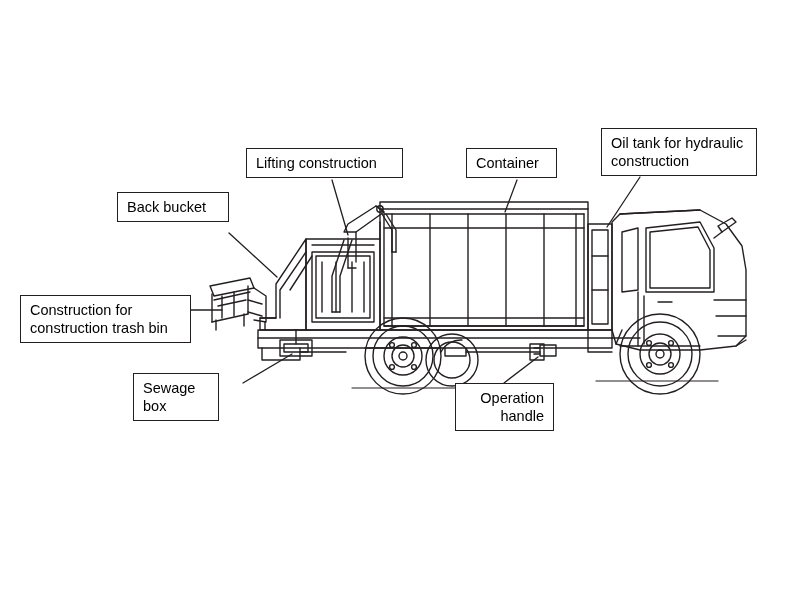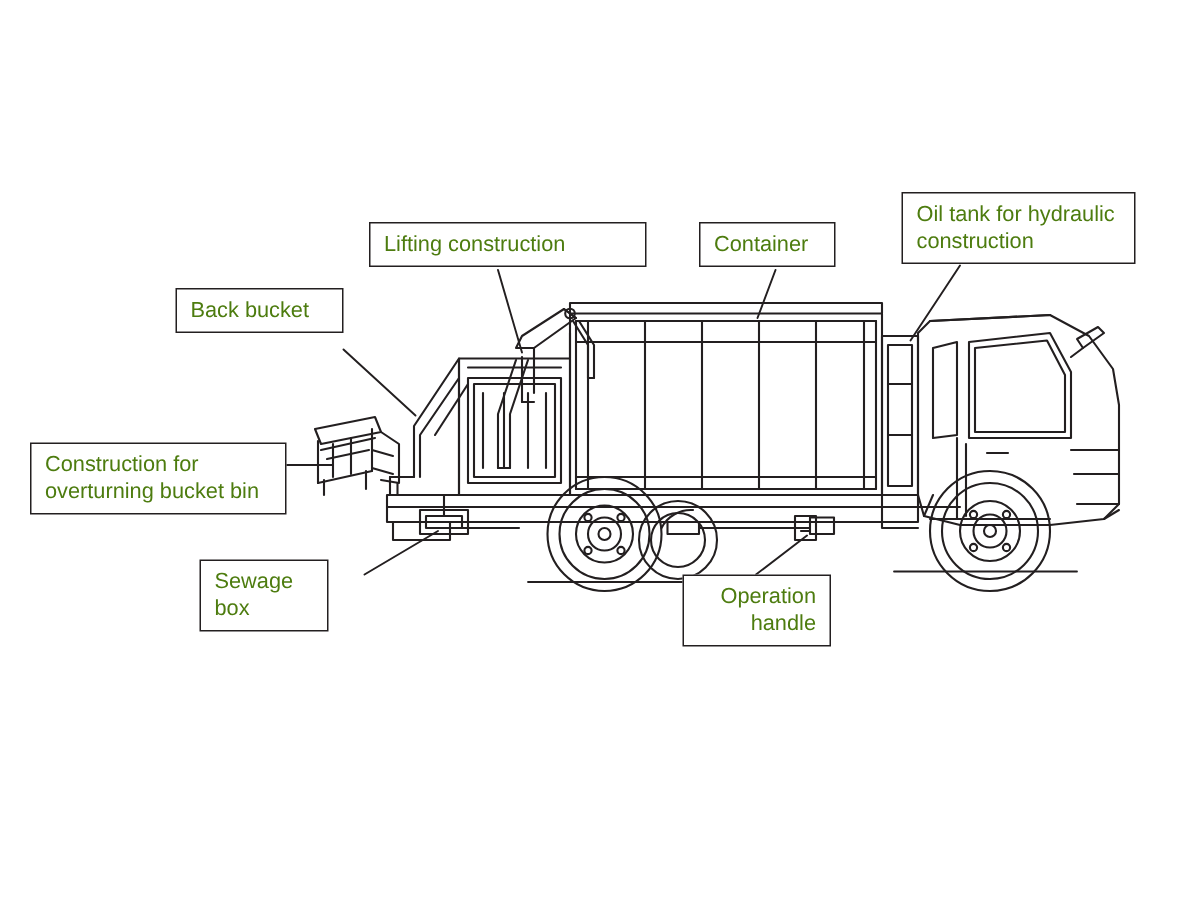--- a/index.html
+++ b/index.html
@@ -24,21 +24,21 @@
     left: 0;
     top: 0;
     width: 800px;
     height: 600px;
   }
   .callout {
     position: absolute;
     box-sizing: border-box;
     background: #ffffff;
     border: 1px solid #231f20;
-    color: #4d7c0f;
+    color: #000000;
     font-size: 14.5px;
     line-height: 1.25;
     padding: 5px 9px;
     white-space: pre-line;
     font-family: "Liberation Sans", sans-serif;
   }
 </style>
 </head>
 <body>
 
@@ -213,30 +213,30 @@
         <line x1="640" y1="177" x2="607" y2="227"></line>
         <line x1="229" y1="233" x2="277" y2="277"></line>
         <line x1="191" y1="310" x2="222" y2="310"></line>
         <line x1="243" y1="383" x2="292" y2="354"></line>
         <line x1="504" y1="383" x2="538" y2="357"></line>
       </g>
 
     </g>
   </svg>
 
-  <div class="callout" style="left:246px; top:148px; width:185px;">Lifting construction</div>
+  <div class="callout" style="left:246px; top:148px; width:157px;">Lifting construction</div>
 
   <div class="callout" style="left:466px; top:148px; width:91px;">Container</div>
 
   <div class="callout" style="left:601px; top:128px; width:156px;">Oil tank for hydraulic
 construction</div>
 
   <div class="callout" style="left:117px; top:192px; width:112px;">Back bucket</div>
 
   <div class="callout" style="left:20px; top:295px; width:171px;">Construction for
-overturning bucket bin</div>
+construction trash bin</div>
 
   <div class="callout" style="left:133px; top:373px; width:86px;">Sewage box</div>
 
   <div class="callout" style="left:455px; top:383px; width:99px;text-align:right;">Operation
 handle</div>
 
 </div>
 
 </body></html>

